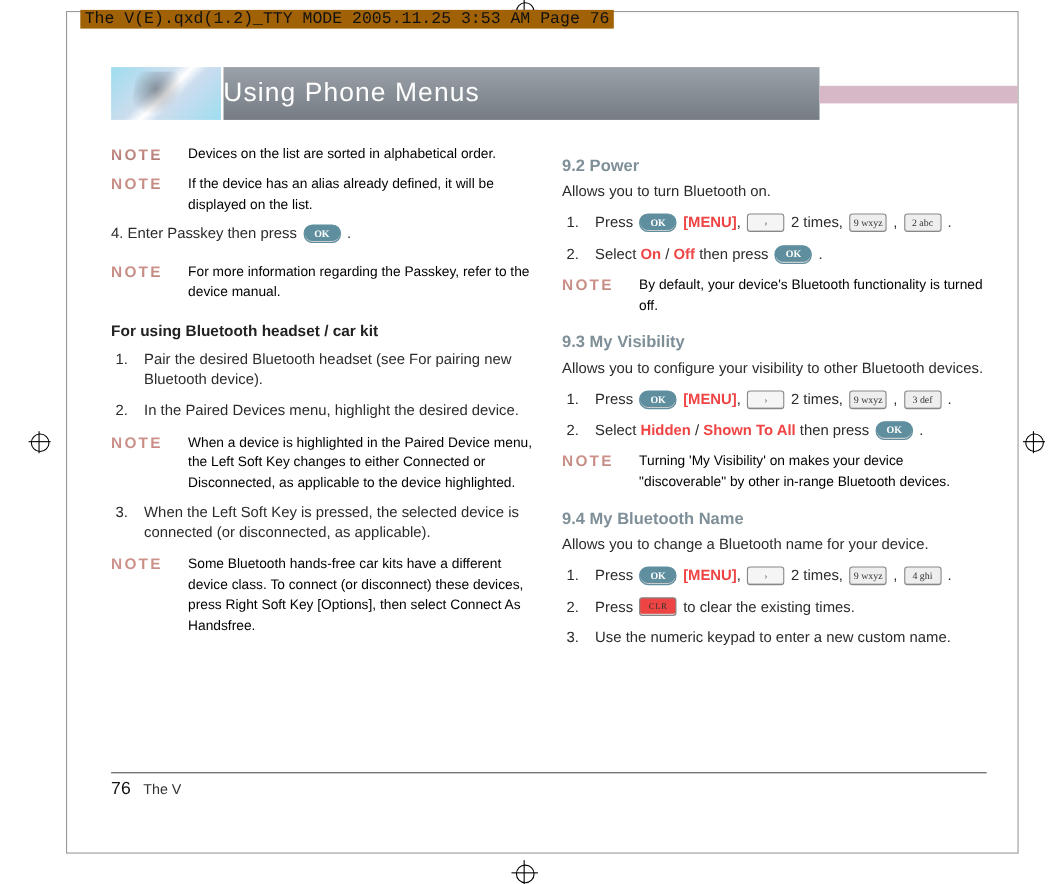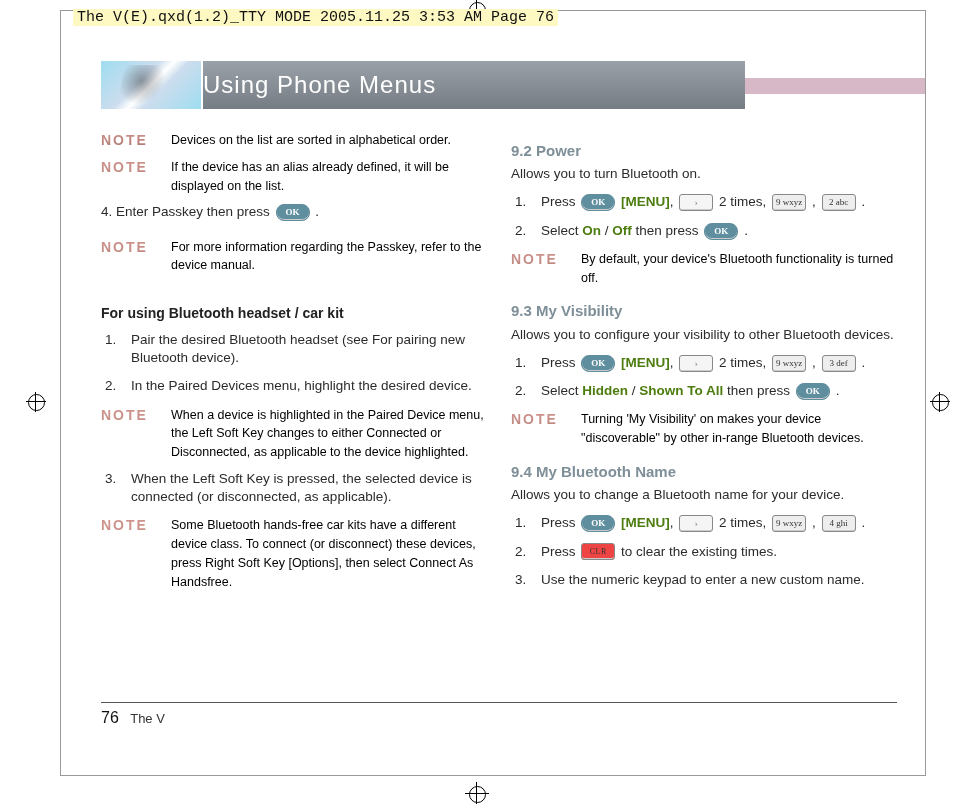--- a/index.html
+++ b/index.html
@@ -24,21 +24,21 @@
     padding: 0;
     background: #fff;
   }
   .crop-header {
     position: absolute;
     top: -2px;
     left: 12px;
     font-family: "Courier New", monospace;
     font-size: 15px;
     color: #111;
-    background: #fef9c3;
+    background: #a16207;
     padding: 0 4px;
   }
   .header-band {
     position: absolute;
     top: 50px;
     left: 40px;
     right: 0;
     height: 48px;
   }
   .header-img {
@@ -101,21 +101,21 @@
     font-size: 14px;
     min-width: 58px;
   }
   .note-text { font-size: 12.5px; color:#000000; line-height:1.5; }
   .section-h {
     font-weight: 700;
     color: #7e8f98;
     margin: 14px 0 4px 0;
     font-size: 15px;
   }
-  .body-bold { font-weight:700; color:#4d7c0f; }
+  .body-bold { font-weight:700; color:#ef4444; }
   .step { display:flex; gap:8px; margin:4px 0 10px 0; padding-left:4px; }
   .step .num { min-width:18px; }
   .key {
     display:inline-block;
     min-width:26px;
     padding:0 3px;
     height:15px;
     line-height:15px;
     font-size:9px;
     text-align:center;
@@ -165,21 +165,21 @@
   }
   .side-reg::before, .side-reg::after {
     content:""; position:absolute; background:#000;
   }
   .side-reg::before { left:9px; top:0; width:1px; height:20px; }
   .side-reg::after  { top:9px; left:0; height:1px; width:20px; }
   .side-reg .circ {
     position:absolute; left:2px; top:2px; width:15px; height:15px;
     border:1px solid #000; border-radius:50%;
   }
-  .subhead { font-weight:700; margin:29px 0 8px 0; font-size:14px; color:#222;}
+  .subhead { font-weight:700; margin:16px 0 8px 0; font-size:14px; color:#222;}
 </style>
 </head>
 <body>
 
 <div class="reg reg-top">
     <span class="circ"></span>
   </div>
 <div class="side-reg" style="left:26px; top:392px;">
     <span class="circ"></span>
   </div>

